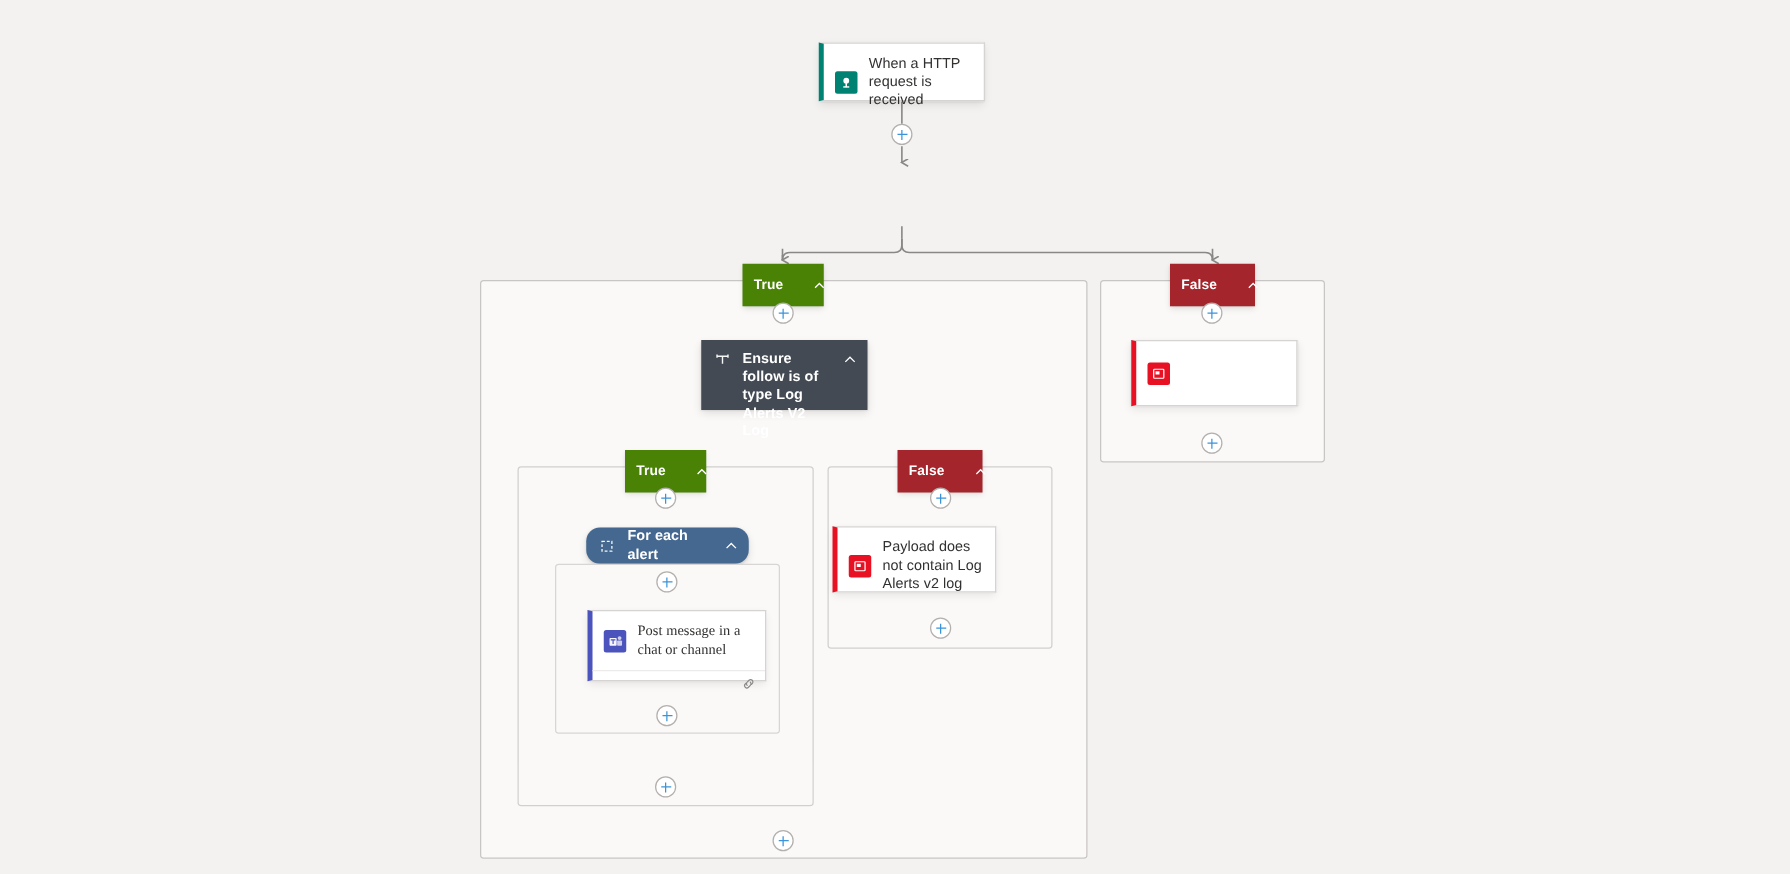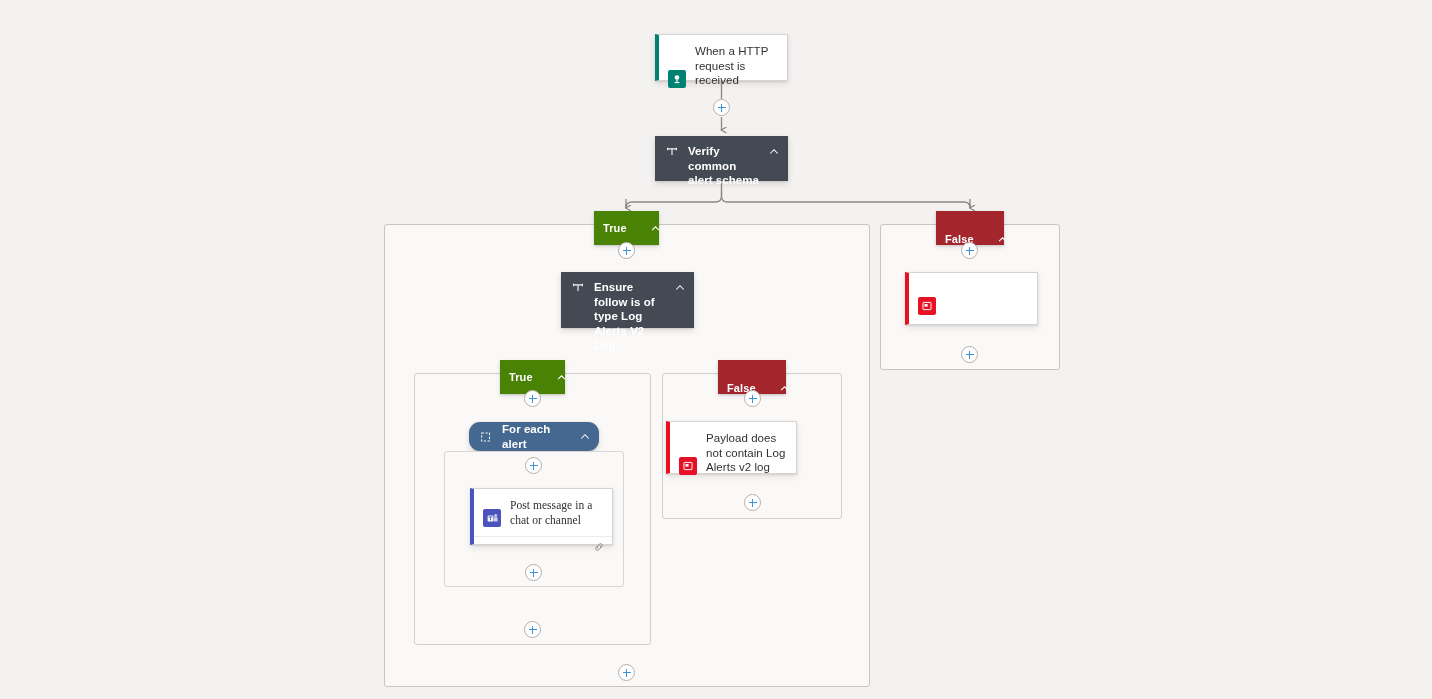--- a/index.html
+++ b/index.html
@@ -54,21 +54,21 @@
     background: #ffffff;
     border: 1px solid #d6d4d2;
     border-left-width: 4px;
     border-left-style: solid;
     box-shadow: 0 0.6px 1.8px rgba(0,0,0,0.10), 0 3px 7px rgba(0,0,0,0.09);
     display: flex;
     flex-direction: column;
   }
   .card-main {
     display: flex;
-    align-items: flex-end;
+    align-items: center;
     padding: 9px 10px 9px 9px;
     flex: 1 1 auto;
   }
   .card-ico {
     width: 18px;
     height: 18px;
     flex: 0 0 18px;
     border-radius: 2px;
     margin-right: 9px;
     margin-top: 1px;
@@ -130,21 +130,21 @@
     position: absolute;
     box-sizing: border-box;
     height: 34px;
     display: flex;
     align-items: center;
     padding: 0 9px;
     box-shadow: 0 0.6px 1.8px rgba(0,0,0,0.13), 0 2px 5px rgba(0,0,0,0.10);
     gap: 13px;
   }
   .pill.t { background: #498205; }
-  .pill.f { background: #a4262c; align-items: flex-end; }
+  .pill.f { background: #a4262c; }
   .pill-lbl {
     font-size: 11px;
     font-weight: bold;
     color: #ffffff;
     flex: 1 1 auto;
     letter-spacing: 0.1px;
   }
   .pill-chev {
     width: 11px; height: 11px;
     margin-left: 10px;
@@ -229,29 +229,20 @@
           <rect x="7.2" y="8.6" width="1.6" height="4.4" fill="#ffffff"></rect>
           <rect x="4.8" y="12" width="6.4" height="1.5" fill="#ffffff"></rect>
         </svg>
       </div>
       <div class="card-title">When a HTTP request is received</div>
     </div>
   </div>
 
   <div class="plus" style="left:713px; top:99px;"></div>
 
-  <div class="opnode cond" style="left:655px; top:136px; width:133px; height:45px;">
-    <svg class="op-ico" viewBox="0 0 16 16">
-      <path d="M3,3 v3 M3,4.5 h10 M13,3 v3 M8,4.5 v7" stroke="#ffffff" stroke-width="1.3" fill="none"></path>
-    </svg>
-    <div class="op-title">Verify common alert schema</div>
-    <svg class="op-chev" viewBox="0 0 16 16">
-      <path d="M3,10 L8,5 L13,10" stroke="#ffffff" stroke-width="1.4" fill="none"></path>
-    </svg>
-  </div>
 
   <div class="scope" style="left:384px; top:224px; width:486px; height:463px;"></div>
 
   <div class="pill t" style="left:594px; top:211px; width:65px;">
     <span class="pill-lbl">True</span>
     <svg class="pill-chev" viewBox="0 0 16 16">
       <path d="M3,10.5 L8,5.5 L13,10.5" stroke="#ffffff" stroke-width="1.5" fill="none"></path>
     </svg>
   </div>
 

